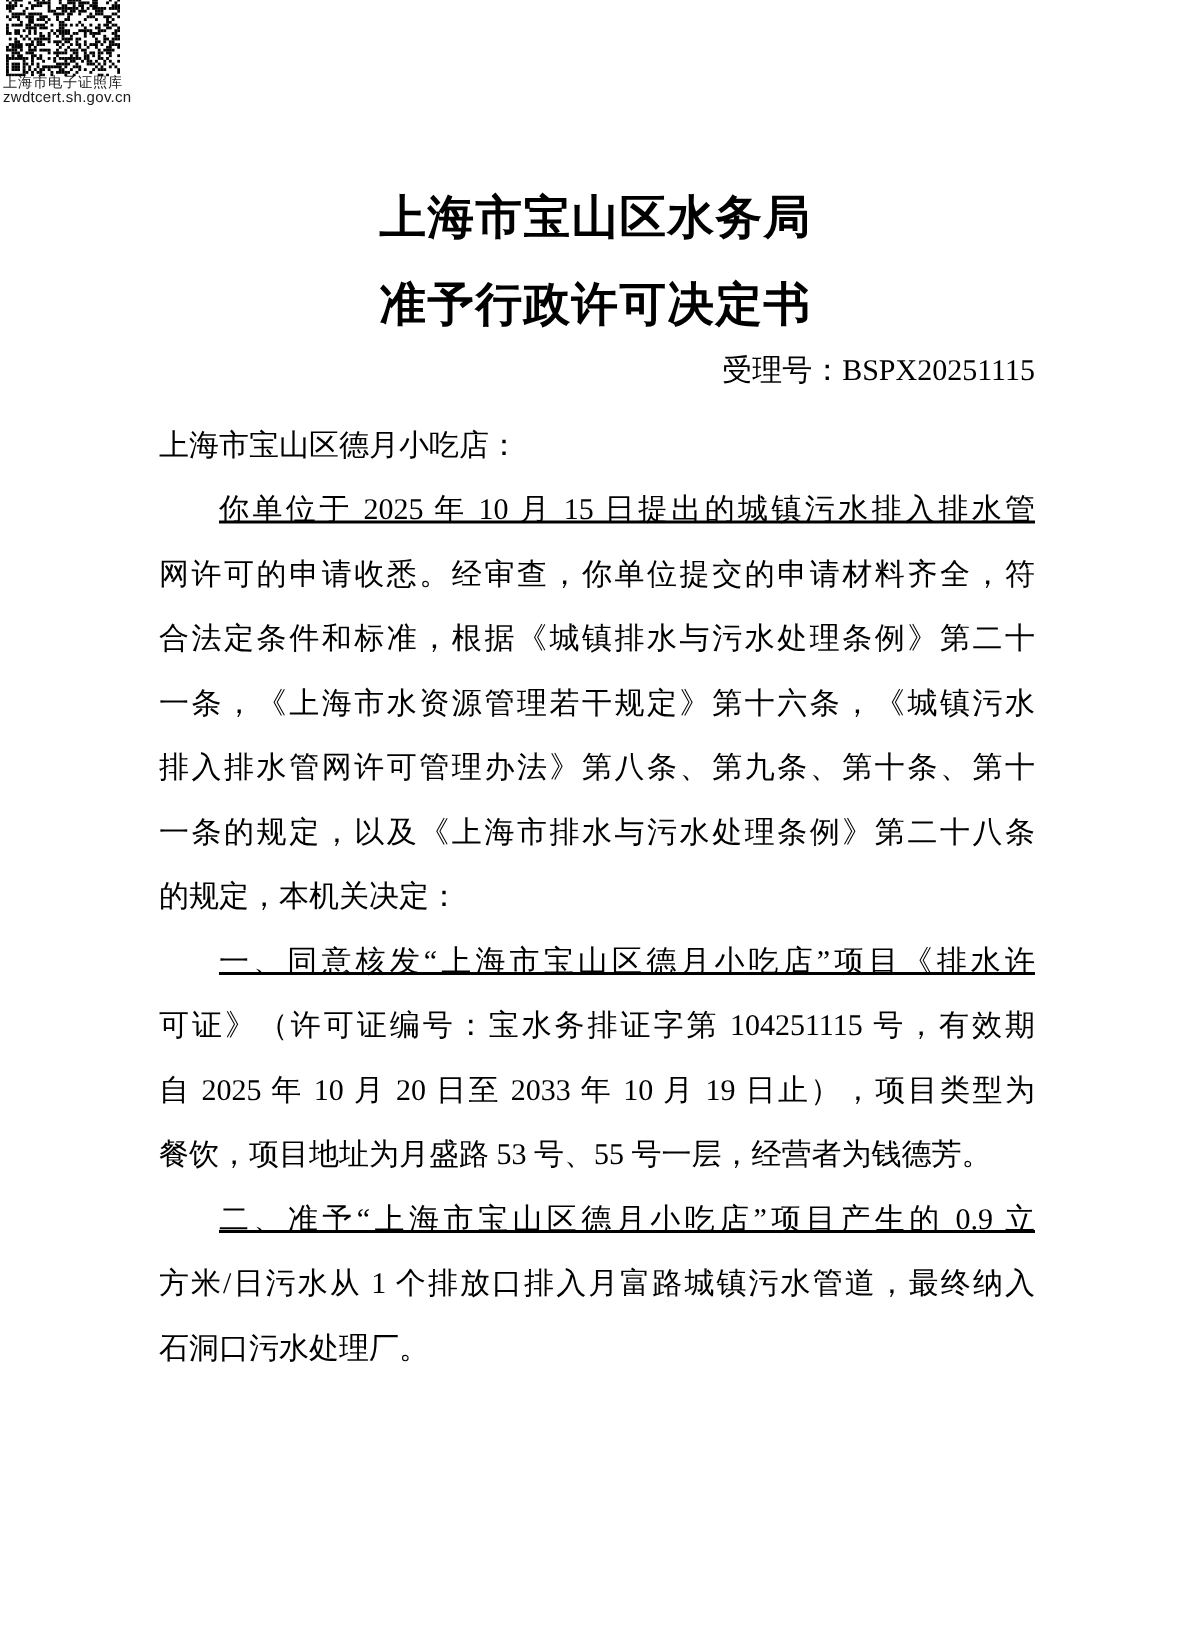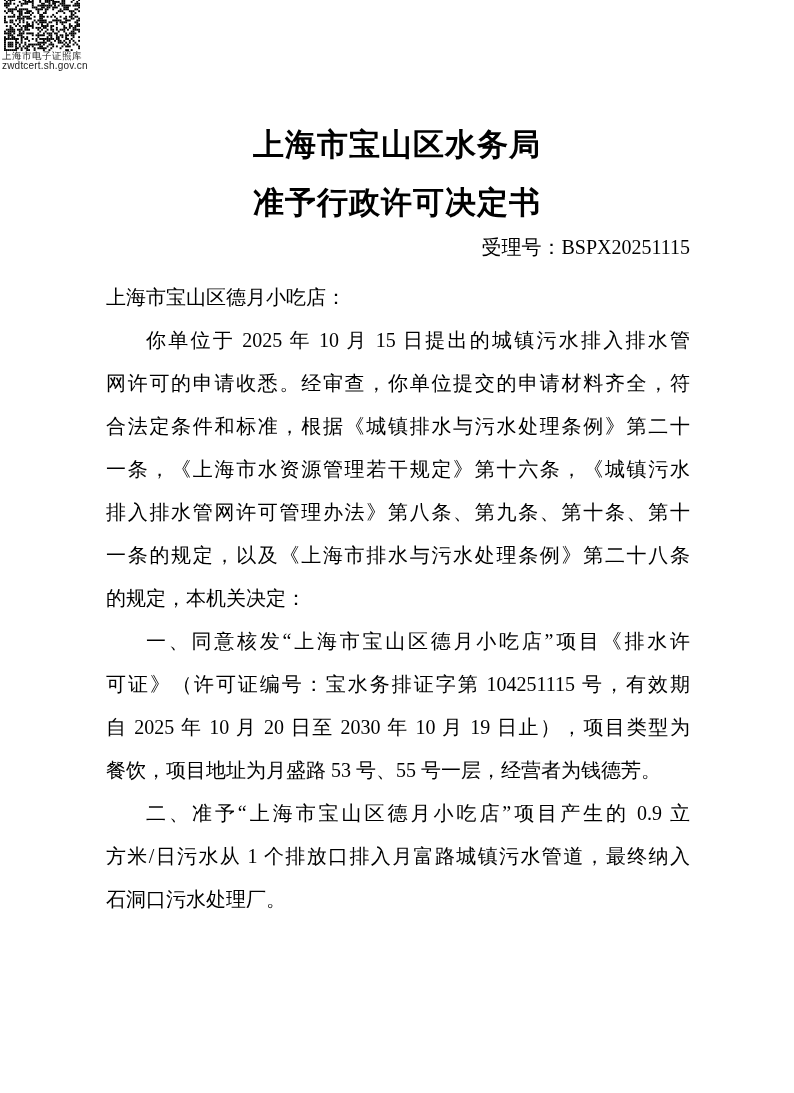--- a/index.html
+++ b/index.html
@@ -77,21 +77,21 @@
     left: 106px;
     width: 584px;
     font-size: 20px;
   }
   .bodyline {
     height: 43px;
     line-height: 43px;
     text-align: justify;
     text-align-last: justify;
   }
-  .para-start { text-indent: 2em; }
+  .para-start { text-indent: 2em; text-decoration: underline; }
   .para-end   { text-align-last: left; }
 </style>
 </head>
 <body>
 
 <div class="page">
 
   <div class="qr-block">
     <div class="qr-clip">
       <svg id="qr-svg" viewBox="0 0 76 76" xmlns="http://www.w3.org/2000/svg">
@@ -929,21 +929,21 @@
       <div class="bodyline">合法定条件和标准，根据《城镇排水与污水处理条例》第二十</div>
       <div class="bodyline">一条，《上海市水资源管理若干规定》第十六条，《城镇污水</div>
       <div class="bodyline">排入排水管网许可管理办法》第八条、第九条、第十条、第十</div>
       <div class="bodyline">一条的规定，以及《上海市排水与污水处理条例》第二十八条</div>
       <div class="bodyline para-end">的规定，本机关决定：</div>
     </div>
 
     <div>
       <div class="bodyline para-start">一、同意核发“上海市宝山区德月小吃店”项目《排水许</div>
       <div class="bodyline">可证》（许可证编号：宝水务排证字第 104251115 号，有效期</div>
-      <div class="bodyline">自 2025 年 10 月 20 日至 2030 年 10 月 19 日止），项目类型为</div>
+      <div class="bodyline">自 2025 年 10 月 20 日至 2033 年 10 月 19 日止），项目类型为</div>
       <div class="bodyline para-end">餐饮，项目地址为月盛路 53 号、55 号一层，经营者为钱德芳。</div>
     </div>
 
     <div>
       <div class="bodyline para-start">二、准予“上海市宝山区德月小吃店”项目产生的 0.9 立</div>
       <div class="bodyline">方米/日污水从 1 个排放口排入月富路城镇污水管道，最终纳入</div>
       <div class="bodyline para-end">石洞口污水处理厂。</div>
     </div>
   </div>
 

